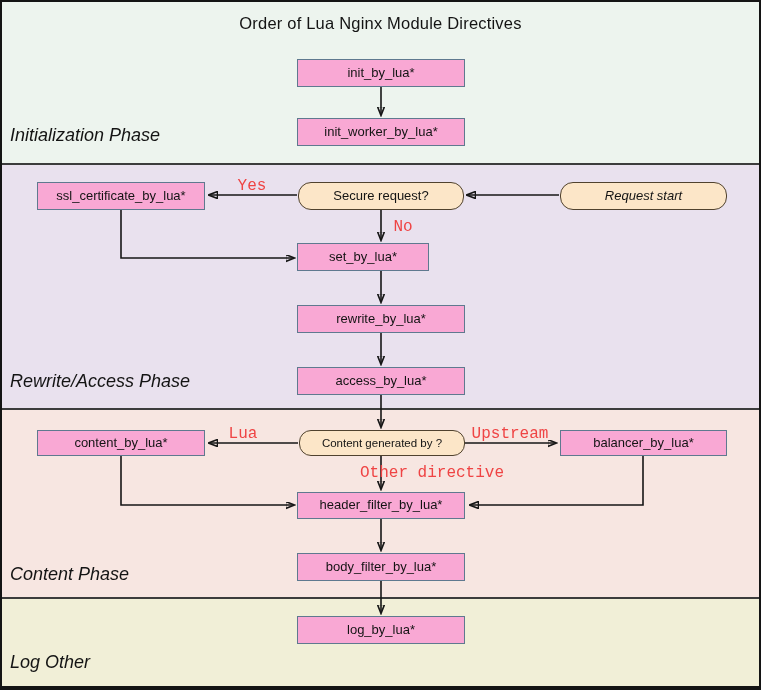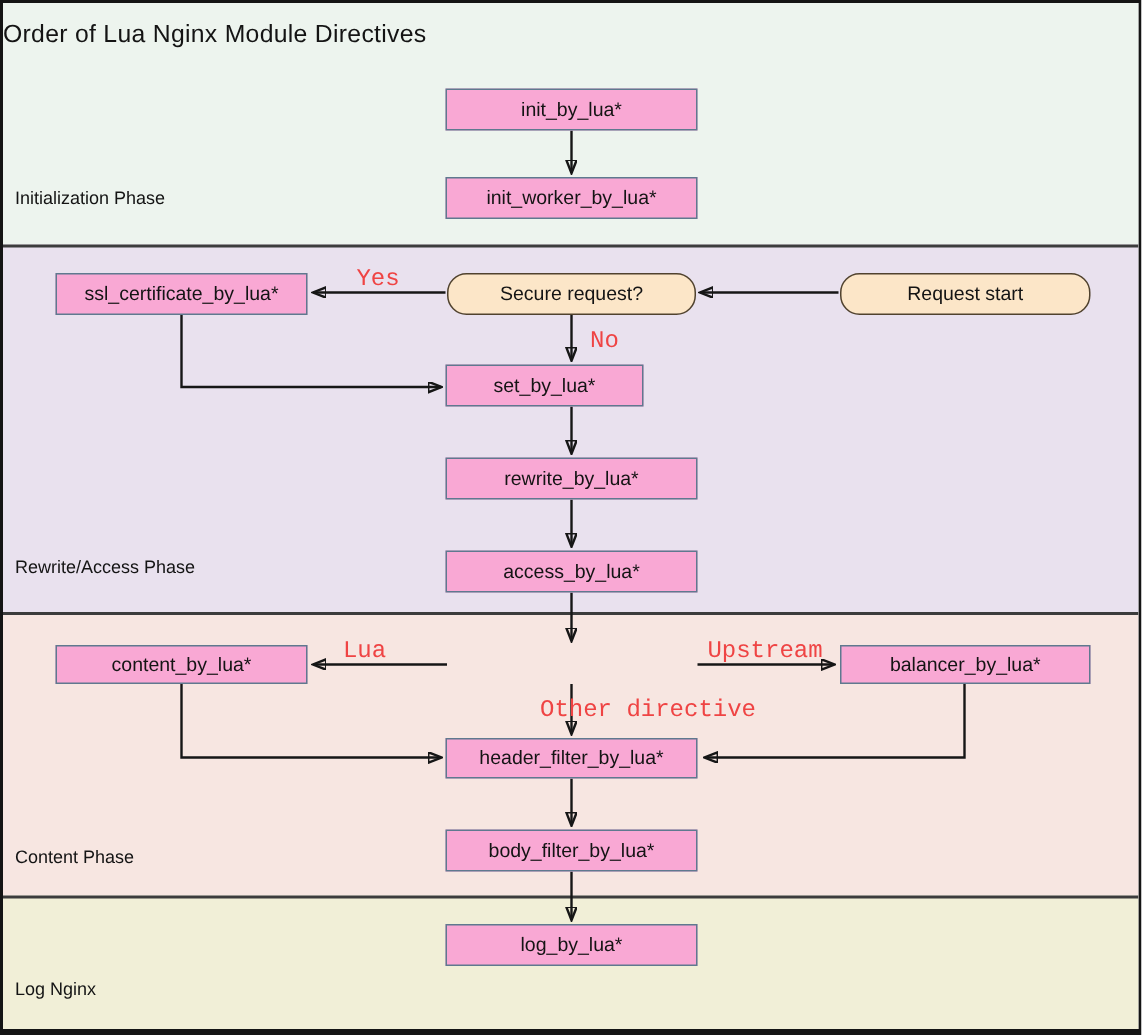--- a/index.html
+++ b/index.html
@@ -7,24 +7,24 @@
   .frame{
     position:relative;width:761px;height:690px;box-sizing:border-box;
     border:2px solid #141414;border-bottom-width:4px;overflow:hidden;background:#fff;
   }
   .band{position:absolute;left:0;width:757px;box-sizing:border-box;}
   .band-init{top:0;height:161px;background:#edf4ee;}
   .band-rewrite{top:161px;height:245px;background:#e9e1ee;border-top:2px solid #3c3c3c;}
   .band-content{top:406px;height:189px;background:#f7e6e1;border-top:2px solid #3c3c3c;}
   .band-log{top:595px;height:89px;background:#f1efd7;border-top:2px solid #3c3c3c;}
   .title{
-    position:absolute;top:12px;left:0;width:757px;text-align:left;
+    position:absolute;top:12px;left:0;width:757px;text-align:center;
     font-size:16.5px;color:#141414;letter-spacing:.2px;
   }
-  .phase-label{position:absolute;left:8px;font-size:12px;color:#141414;}
+  .phase-label{position:absolute;left:8px;font-size:18px;color:#141414;font-style:italic;}
   .pl-init{top:123px;}
   .pl-rewrite{top:369px;}
   .pl-content{top:562px;}
   .pl-log{top:650px;}
   .node{
     position:absolute;display:flex;align-items:center;justify-content:center;
     font-size:13px;color:#141414;box-sizing:border-box;text-align:center;line-height:1.1;
   }
   .directive{background:#f9a8d4;border:1px solid #5f798f;}
   .decision{background:#fce6c8;border:1.5px solid #50422e;border-radius:13px;}
@@ -44,21 +44,21 @@
   <div class="band band-init"></div>
   <div class="band band-rewrite"></div>
   <div class="band band-content"></div>
   <div class="band band-log"></div>
 
   <div class="title">Order of Lua Nginx Module Directives</div>
 
   <div class="phase-label pl-init">Initialization Phase</div>
   <div class="phase-label pl-rewrite">Rewrite/Access Phase</div>
   <div class="phase-label pl-content">Content Phase</div>
-  <div class="phase-label pl-log">Log Nginx</div>
+  <div class="phase-label pl-log">Log Other</div>
 
   <svg class="edges" width="757" height="684" viewBox="0 0 757 684">
     <defs>
       <marker id="arrow" markerWidth="10" markerHeight="8" refX="8.5" refY="3.5" orient="auto" markerUnits="userSpaceOnUse">
         <path d="M0,0 L9,3.5 L0,7 Z" fill="#161616" stroke="none"></path>
       </marker>
     </defs>
     <path d="M379,85 L379,113" marker-end="url(#arrow)"></path>
     <path d="M557,193 L465,193" marker-end="url(#arrow)"></path>
     <path d="M295,193 L207,193" marker-end="url(#arrow)"></path>
@@ -74,26 +74,27 @@
     <path d="M641,454 L641,503 L468,503" marker-end="url(#arrow)"></path>
     <path d="M379,517 L379,548" marker-end="url(#arrow)"></path>
     <path d="M379,579 L379,611" marker-end="url(#arrow)"></path>
   </svg>
 
   <div class="node directive" style="left:295px;top:57px;width:168px;height:28px;">init_by_lua*</div>
   <div class="node directive" style="left:295px;top:116px;width:168px;height:28px;">init_worker_by_lua*</div>
 
   <div class="node directive" style="left:35px;top:180px;width:168px;height:28px;">ssl_certificate_by_lua*</div>
   <div class="node decision" style="left:296px;top:180px;width:166px;height:28px;">Secure request?</div>
-  <div class="node decision" style="left:558px;top:180px;width:167px;height:28px;">Request start</div>
+  <div class="node decision" style="left:558px;top:180px;width:167px;height:28px;font-style:italic;">Request start</div>
   <div class="node directive" style="left:295px;top:241px;width:132px;height:28px;">set_by_lua*</div>
   <div class="node directive" style="left:295px;top:303px;width:168px;height:28px;text-align:center;">rewrite_by_lua*</div>
   <div class="node directive" style="left:295px;top:365px;width:168px;height:28px;">access_by_lua*</div>
 
   <div class="node directive" style="left:35px;top:428px;width:168px;height:26px;">content_by_lua*</div>
+  <div class="node decision fs-small" style="left:297px;top:428px;width:166px;height:26px;border-radius:12px;">Content generated by ?</div>
   <div class="node directive" style="left:558px;top:428px;width:167px;height:26px;">balancer_by_lua*</div>
   <div class="node directive" style="left:295px;top:490px;width:168px;height:27px;">header_filter_by_lua*</div>
   <div class="node directive" style="left:295px;top:551px;width:168px;height:28px;text-align:center;">body_filter_by_lua*</div>
 
   <div class="node directive" style="left:295px;top:614px;width:168px;height:28px;">log_by_lua*</div>
 
   <span class="edge-label" style="left:250px;top:184px;">Yes</span>
   <span class="edge-label" style="left:401px;top:225px;">No</span>
   <span class="edge-label" style="left:241px;top:432px;">Lua</span>
   <span class="edge-label" style="left:508px;top:432px;">Upstream</span>

